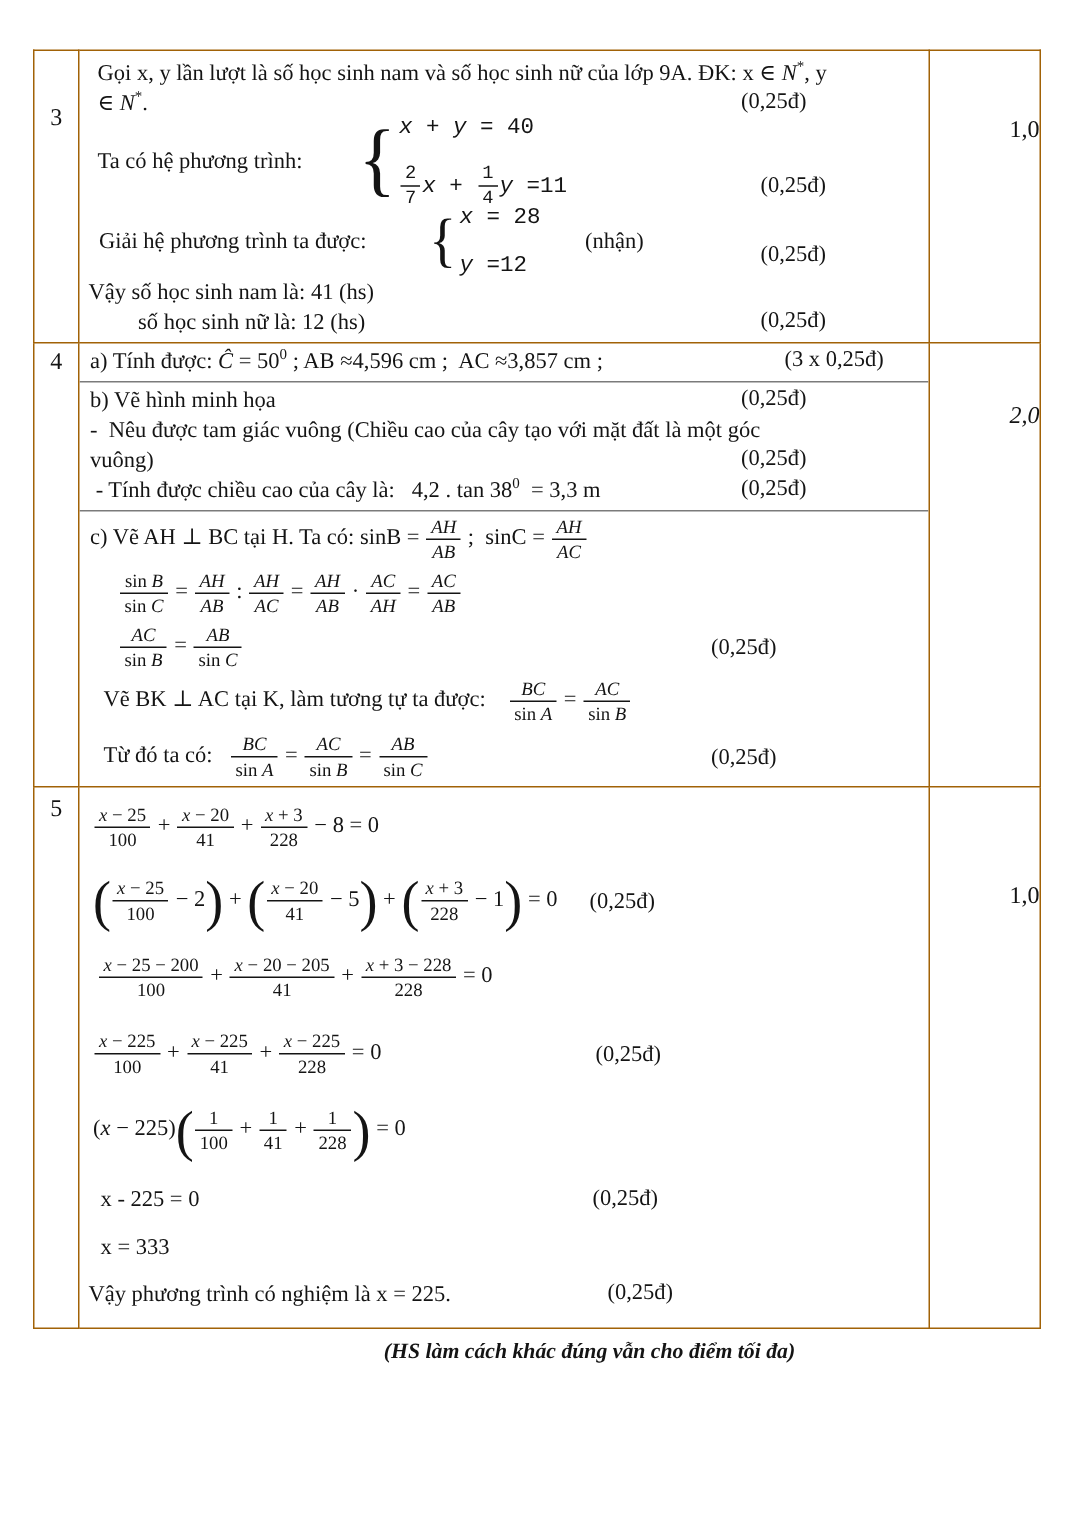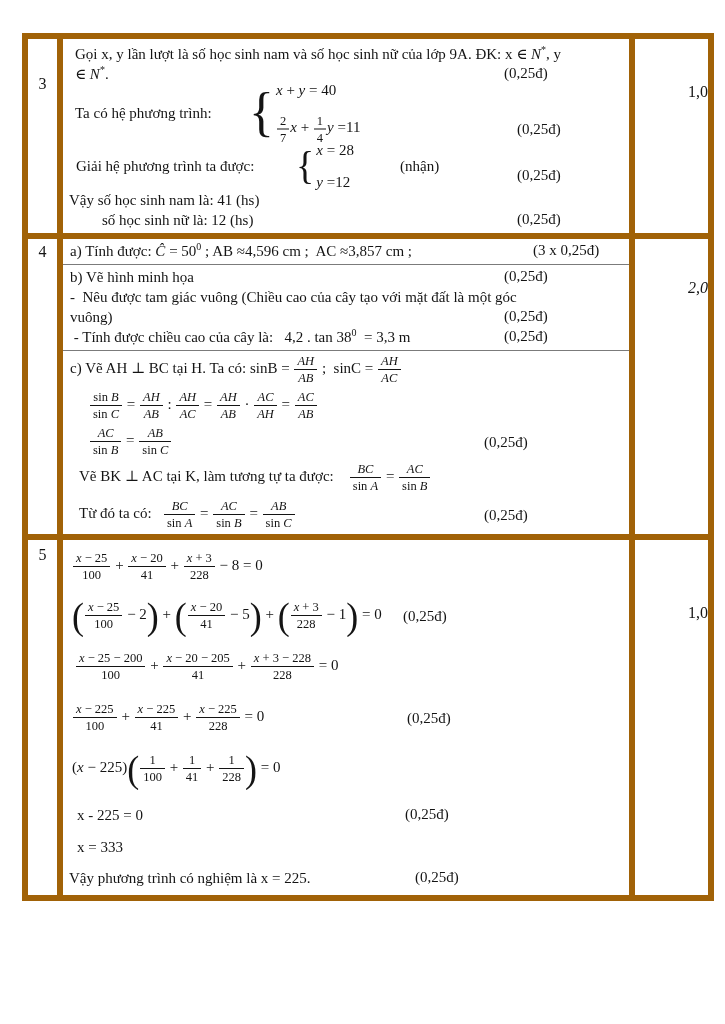--- a/index.html
+++ b/index.html
@@ -1,19 +1,19 @@
 <!DOCTYPE html>
 <html><head>
 <meta charset="utf-8">
 <style>
   html,body{margin:0;padding:0;background:#ffffff;}
   body{width:725px;height:1024px;font-family:"Liberation Serif","DejaVu Serif",serif;color:#141414;}
   .page{position:relative;width:725px;height:1024px;overflow:hidden;background:#fff;}
   table.anskey{position:absolute;left:22px;top:33px;width:668px;border-collapse:collapse;table-layout:fixed;}
-  table.anskey td{border:6px solid #a16207;vertical-align:top;padding:0;overflow:hidden;}
+  table.anskey td{border:1px solid #a16207;vertical-align:top;padding:0;overflow:hidden;}
   td.numcell{width:29px;text-align:center;font-size:16px;}
   td.contentcell{width:566px;}
   td.pointscell{width:73px;text-align:right;font-size:16px;}
   tr.r0{height:189px;} tr.r1{height:290px;} tr.r2{height:361px;}
   tr.r0 td.numcell{padding-top:36px;} tr.r1 td.numcell{padding-top:4px;} tr.r2 td.numcell{padding-top:6px;}
   tr.r0 td.pointscell{padding-top:44px;} tr.r1 td.pointscell{padding-top:40px;font-style:italic;} tr.r2 td.pointscell{padding-top:64px;}
   .section{padding:2px 0 3px 0;}
   .section.hr{border-bottom:1px solid #7b7b7b;}
   .line{position:relative;font-size:15px;line-height:20px;white-space:pre-wrap;}
   .line i{font-style:italic;}
@@ -22,21 +22,21 @@
   .fn{display:block;font-size:12.5px;line-height:14px;padding:0 3px 1px 3px;border-bottom:1px solid #141414;}
   .fd{display:block;font-size:12.5px;line-height:14px;padding:1px 3px 0 3px;}
   .bp{font-size:36px;line-height:30px;vertical-align:middle;font-weight:400;display:inline-block;transform:scaleY(1.05);}
   .score{position:absolute;font-size:15px;white-space:nowrap;}
   .score.bottom{bottom:1px;}
   .score.mid{top:50%;transform:translateY(-50%);}
   .sysline{position:relative;}
   .syslabel{position:absolute;top:50%;transform:translateY(-50%);white-space:nowrap;}
   .sysblock{position:absolute;top:50%;transform:translateY(-50%);display:flex;align-items:center;}
   .brace{font-weight:400;line-height:0.9;display:inline-block;transform:scaleY(1.05);margin-right:2px;}
-  .sysitems{display:inline-flex;flex-direction:column;justify-content:flex-start;gap:13px;}
+  .sysitems{display:inline-flex;flex-direction:column;justify-content:flex-start;gap:13px;font-family:Liberation Mono, monospace;}
   .sysitems .it{font-size:15px;line-height:19px;white-space:pre;}
   .sysnote{position:absolute;top:50%;transform:translateY(-50%);font-size:15px;white-space:nowrap;}
   .footer-note{position:absolute;left:22px;top:893px;width:668px;text-align:center;padding-left:74px;box-sizing:border-box;
     font-size:14.5px;font-weight:bold;font-style:italic;}
 </style>
 </head>
 <body>
 
 <div class="page">
   <table class="anskey">
@@ -86,13 +86,14 @@
               <div class="line" style="margin-top: 18px; padding-left: 9px;">(<i>x</i> − 225)<span class="bp">(</span><span class="frac"><span class="fn">1</span><span class="fd">100</span></span> + <span class="frac"><span class="fn">1</span><span class="fd">41</span></span> + <span class="frac"><span class="fn">1</span><span class="fd">228</span></span><span class="bp">)</span> = 0</div>
               <div class="line" style="margin-top: 20px; padding-left: 14px;">x - 225 = 0<span class="score bottom" style="left: 342px;">(0,25đ)</span></div>
               <div class="line" style="margin-top: 12px; padding-left: 14px;">x = 333</div>
               <div class="line" style="margin-top: 11px; padding-left: 6px;">Vậy phương trình có nghiệm là x = 225.<span class="score bottom" style="left: 352px;">(0,25đ)</span></div>
             </div>
           </td>
           <td class="pointscell">1,0</td>
         </tr>
       </tbody>
   </table>
+  <div class="footer-note">(HS làm cách khác đúng vẫn cho điểm tối đa)</div>
 </div>
 
 </body></html>

